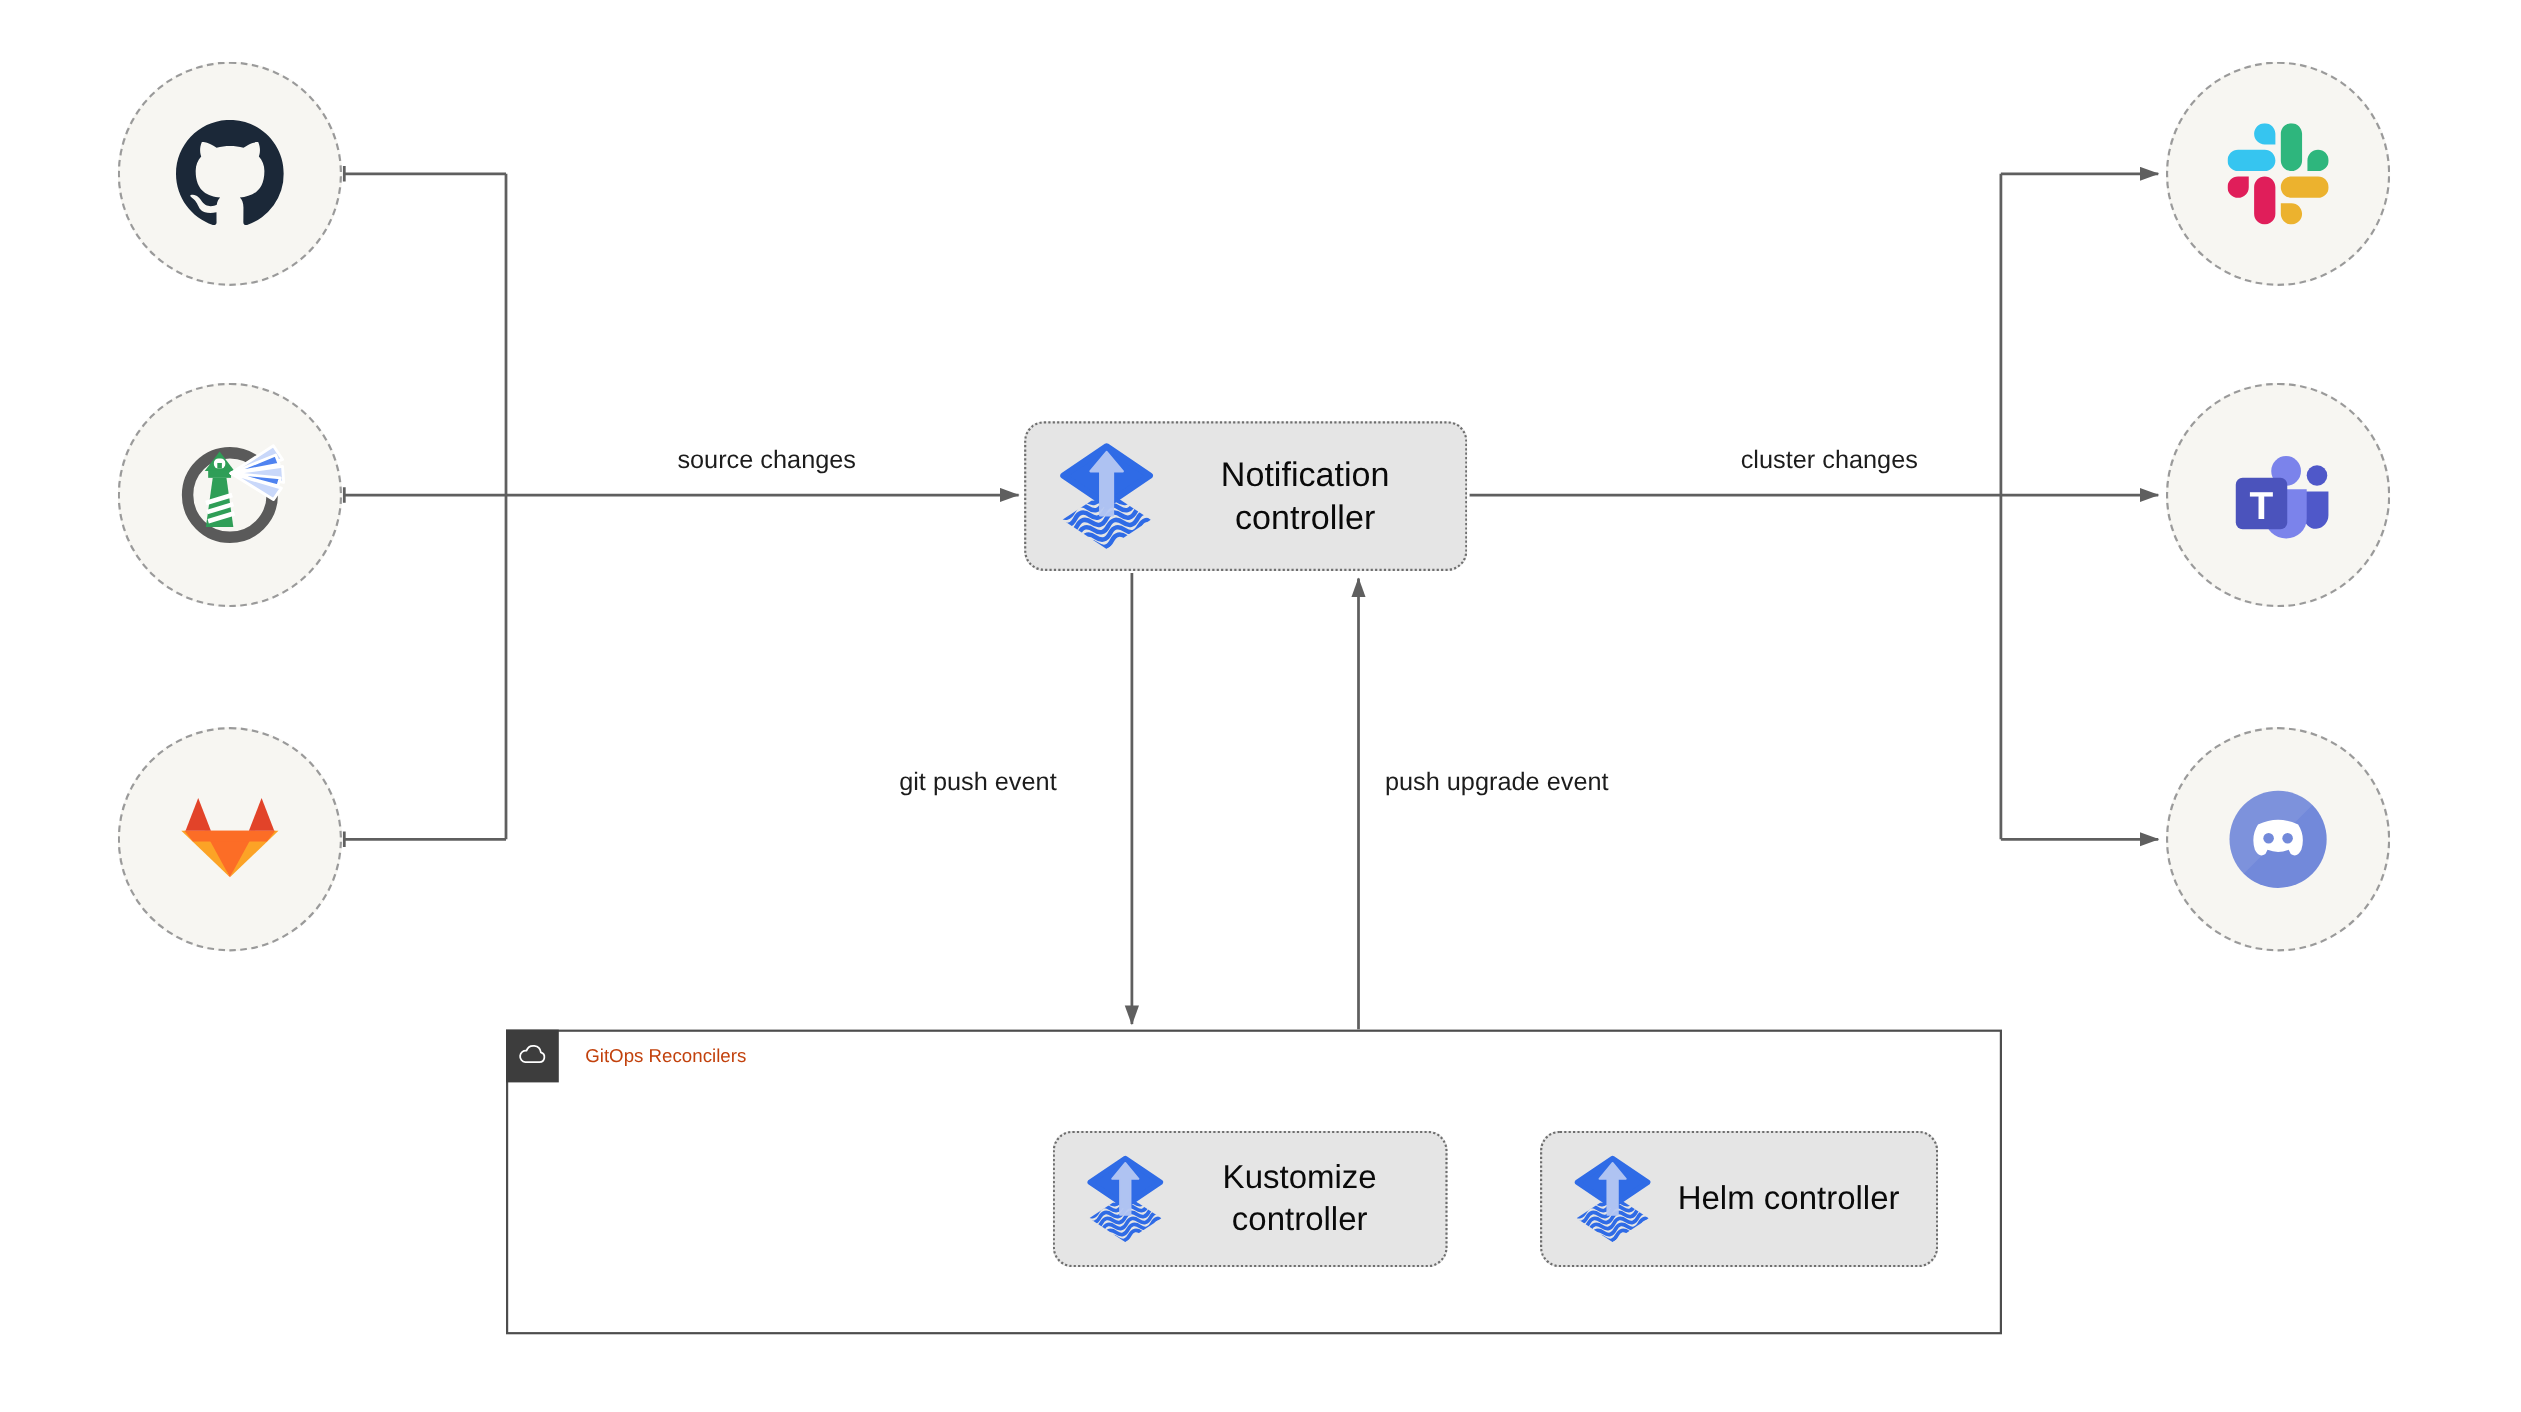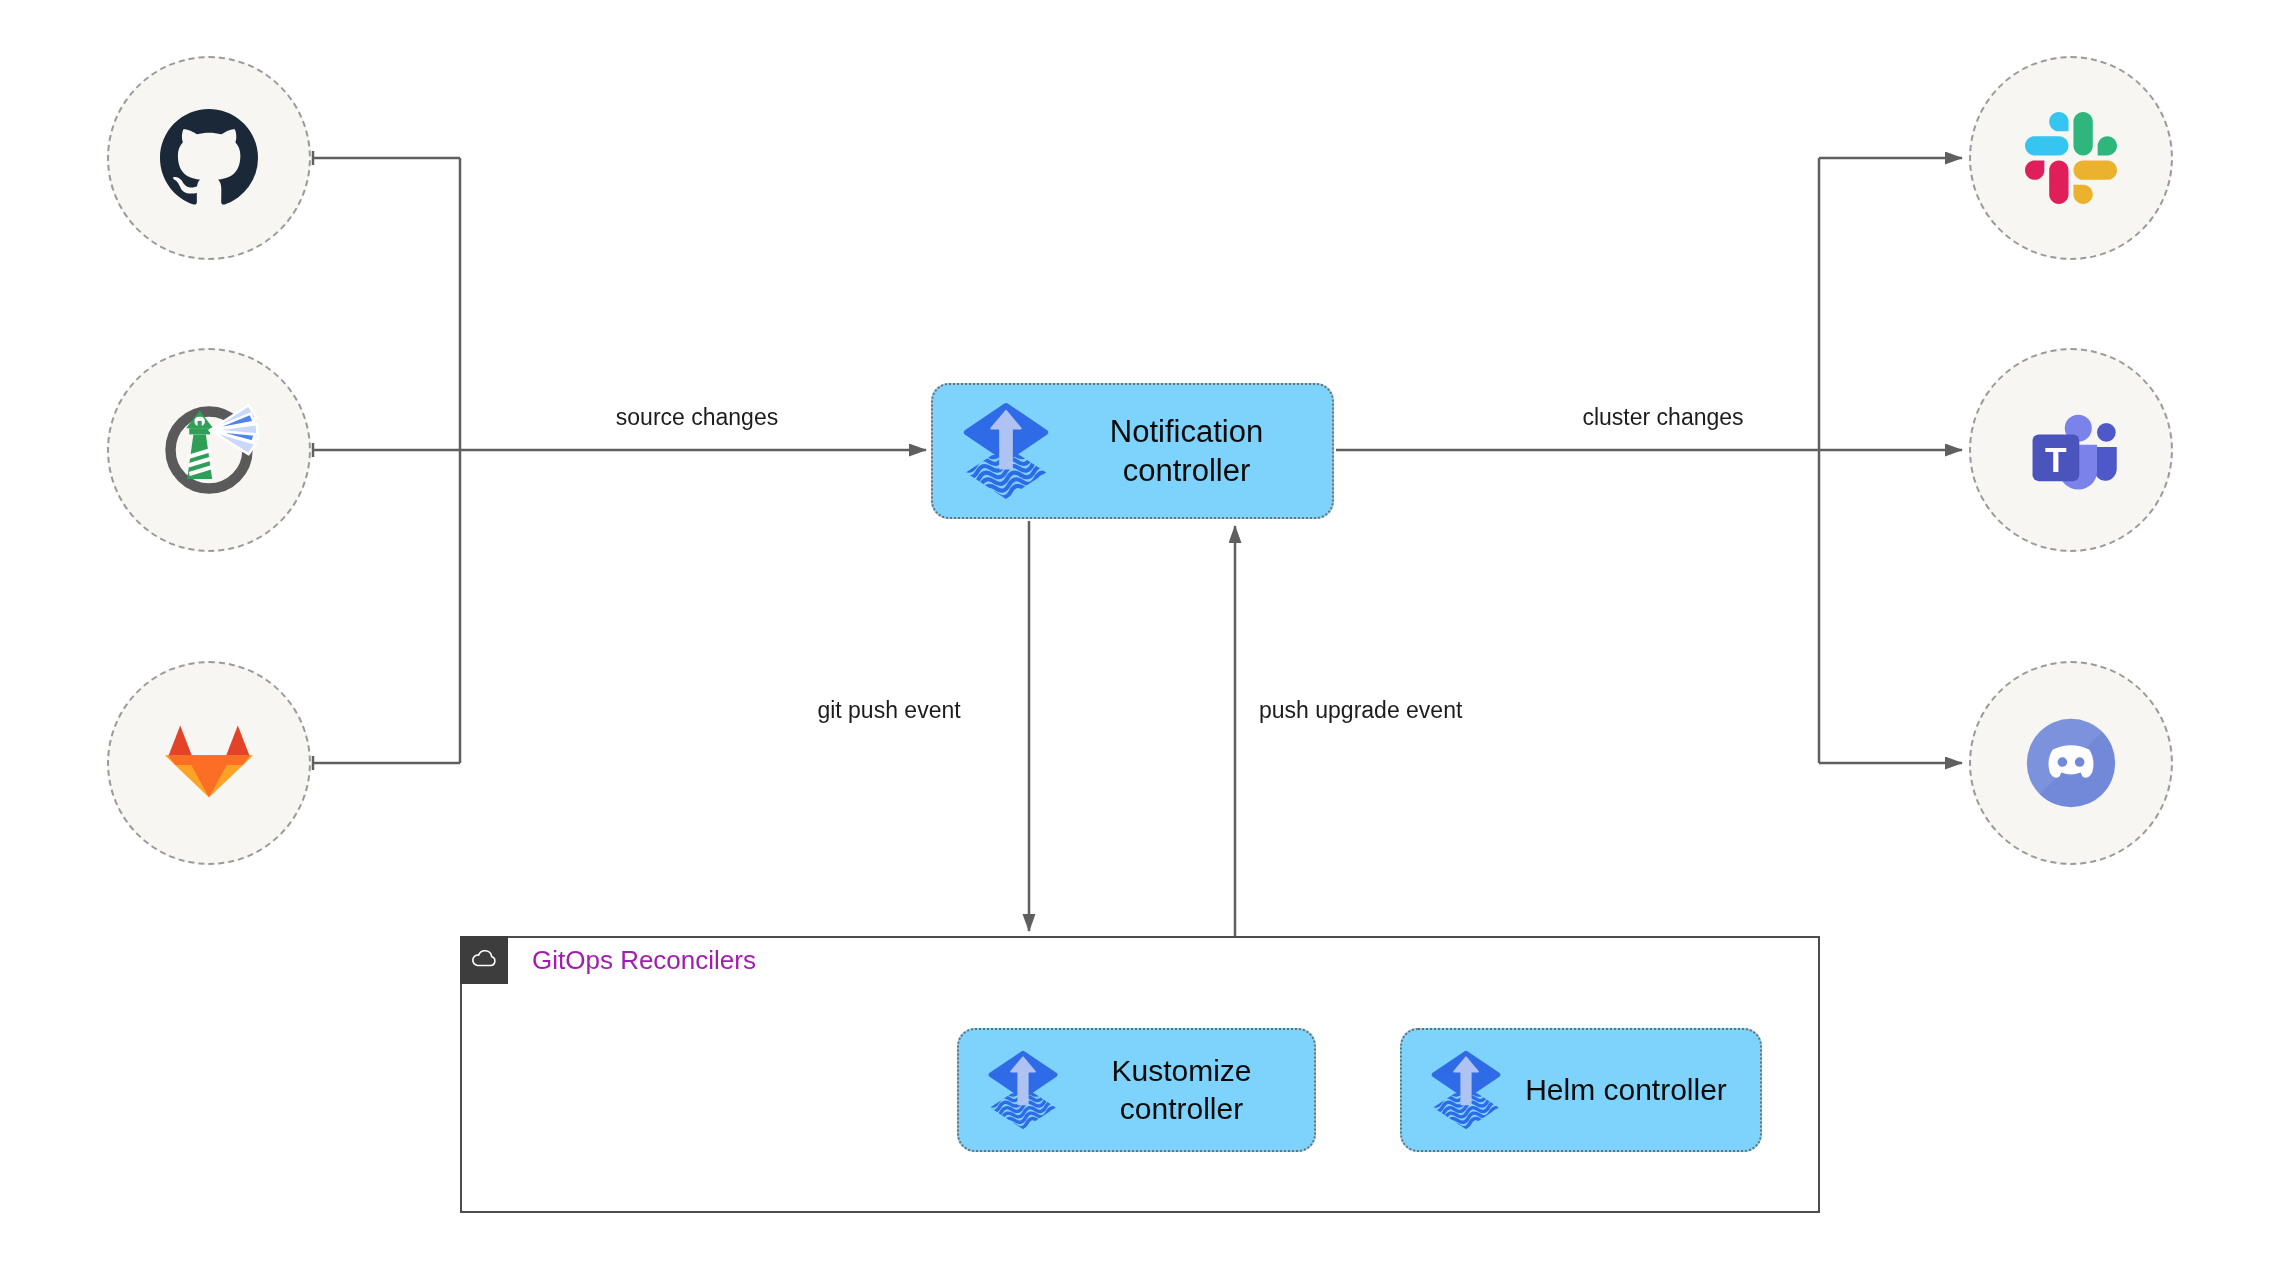--- a/index.html
+++ b/index.html
@@ -2,30 +2,30 @@
 <html><head>
 <meta charset="utf-8">
 <style>
   html,body{margin:0;padding:0;background:#ffffff;}
   .canvas{position:relative;width:2292px;height:1284px;overflow:hidden;
           font-family:"Liberation Sans",sans-serif;background:#ffffff;}
   svg.conn{position:absolute;left:0;top:0;}
   .circle{position:absolute;width:204px;height:204px;border-radius:50%;
           border:2px dashed #9a9a9a;background:#f7f6f2;box-sizing:border-box;
           display:flex;align-items:center;justify-content:center;}
-  .ctl{position:absolute;box-sizing:border-box;background:#7dd3fc;
+  .ctl{position:absolute;box-sizing:border-box;background:#e5e5e5;
        border:2px dotted #6e6e6e;border-radius:18px;
        display:flex;align-items:center;padding-left:24px;}
   .ctl-label{flex:1;text-align:center;font-size:31px;line-height:39px;color:#0a0a0a;
              padding-right:14px;}
   .ctl-sm .ctl-label{font-size:30px;line-height:38px;}
   .group-box{position:absolute;border:2px solid #4d4d4d;background:#ffffff;box-sizing:border-box;}
   .badge{position:absolute;width:48px;height:48px;background:#3d3d3d;
          display:flex;align-items:center;justify-content:center;}
-  .group-label{position:absolute;font-size:26px;line-height:32px;color:#a21caf;white-space:nowrap;}
+  .group-label{position:absolute;font-size:17px;line-height:32px;color:#c2410c;white-space:nowrap;}
   .edge-label{position:absolute;font-size:23px;line-height:37px;color:#1c1c1c;white-space:nowrap;}
   .edge-label.centered{transform:translateX(-50%);}
   .edge-label.right-aligned{text-align:center;}
 </style>
 </head>
 <body>
 
 <div class="canvas">
 
   <svg width="0" height="0" style="position:absolute">

